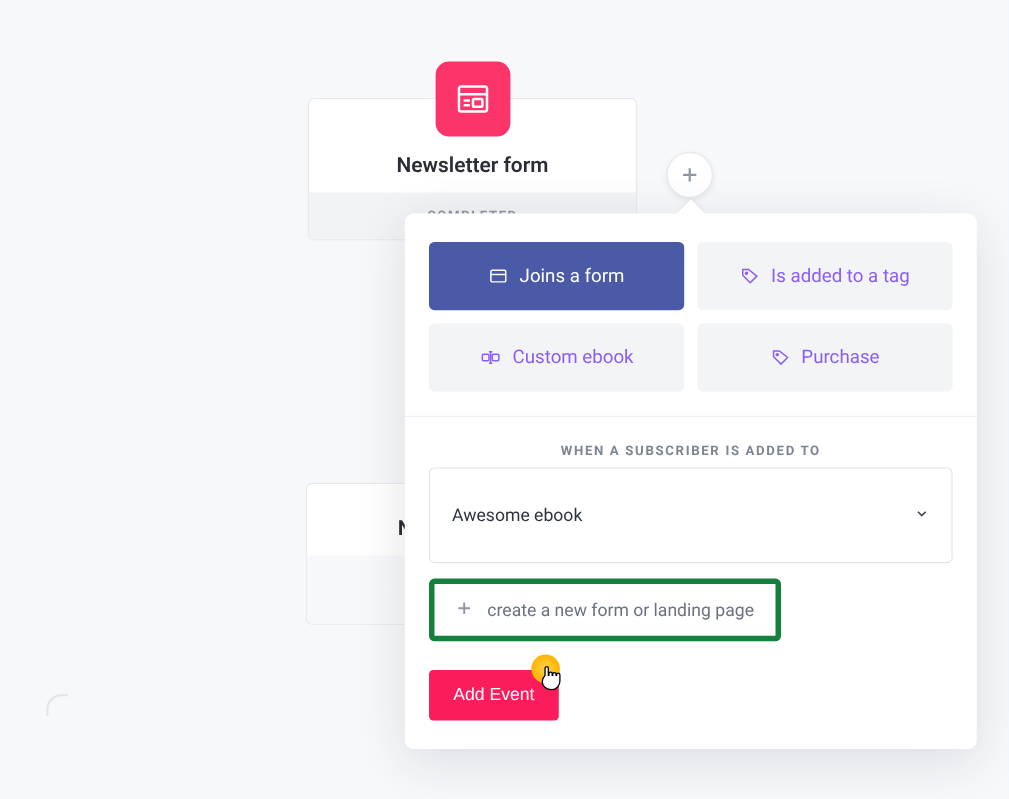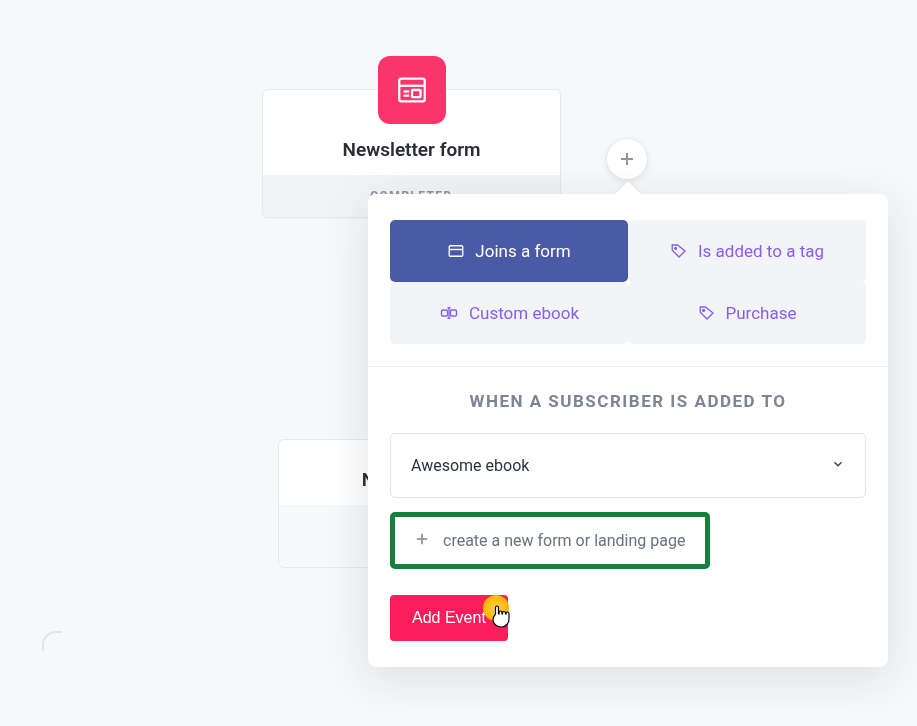--- a/index.html
+++ b/index.html
@@ -11,21 +11,21 @@
       position: relative;
       overflow: hidden;
     }
     .connector-h { height: 2px; }
     .connector-v { width: 2px; }
 
     
     .top-card {
       position: absolute;
       top: 89px;
-      left: 262px;
+      left: 280px;
       width: 299px;
       background: #fff;
       border: 1px solid #e6e8eb;
       border-radius: 6px;
       box-shadow: 0 1px 2px rgba(0,0,0,0.03);
     }
     .top-card-icon {
       position: absolute;
       top: -34px;
       left: 50%;
@@ -125,20 +125,21 @@
       left: 251px;
       width: 18px;
       height: 18px;
       background: #fff;
       transform: rotate(45deg);
       box-shadow: -2px -2px 4px rgba(0,0,0,0.03);
     }
     .popup-tabs {
       display: grid;
       grid-template-columns: 1fr 1fr;
+      gap: 12px;
       padding: 26px 22px 22px;
     }
     .tab {
       display: flex;
       align-items: center;
       justify-content: center;
       gap: 10px;
       height: 62px;
       border-radius: 5px;
       font-size: 17px;
@@ -151,31 +152,31 @@
       background: #4b5aa7;
       color: #fff;
     }
     .tab-icon { display: flex; align-items: center; }
 
     .popup-divider { border-top: 1px solid #eceef1; }
 
     .popup-body { padding: 24px 22px 26px; }
     .body-heading {
       text-align: center;
-      font-size: 17px;
+      font-size: 12px;
       font-weight: 700;
       letter-spacing: 1.5px;
       color: #7d8593;
-      margin-bottom: 22px;
+      margin-bottom: 8px;
     }
     .select-row {
       position: relative;
       border: 1px solid #e1e4e8;
       border-radius: 5px;
-      padding: 22px 20px;
+      padding: 33px 20px;
       font-size: 16px;
       color: #2c3340;
       cursor: pointer;
       display: flex;
       align-items: center;
       justify-content: space-between;
       margin-bottom: 14px;
     }
     .create-row {
       display: inline-flex;

